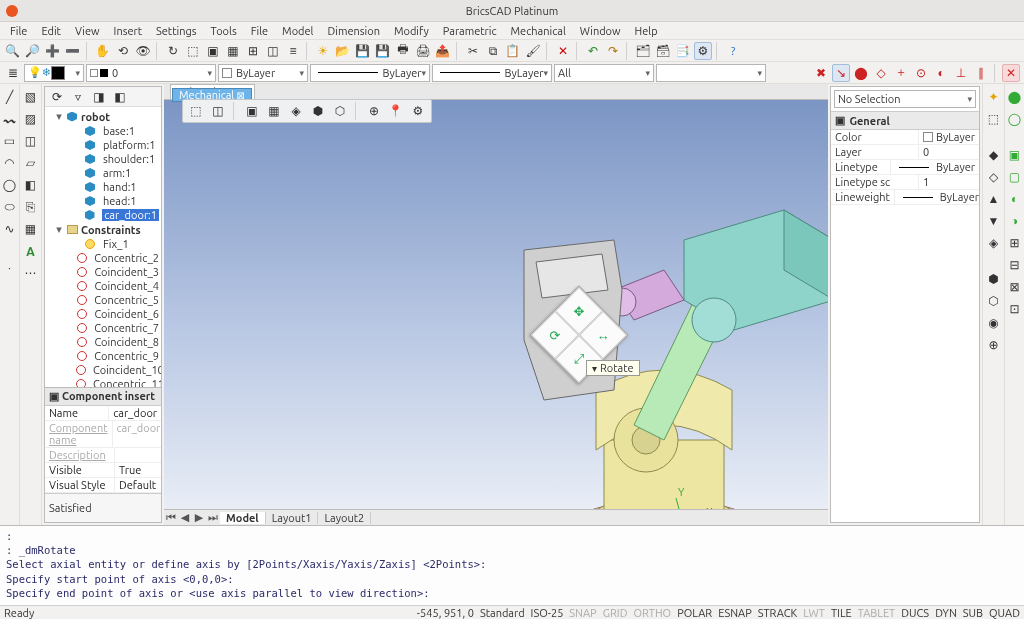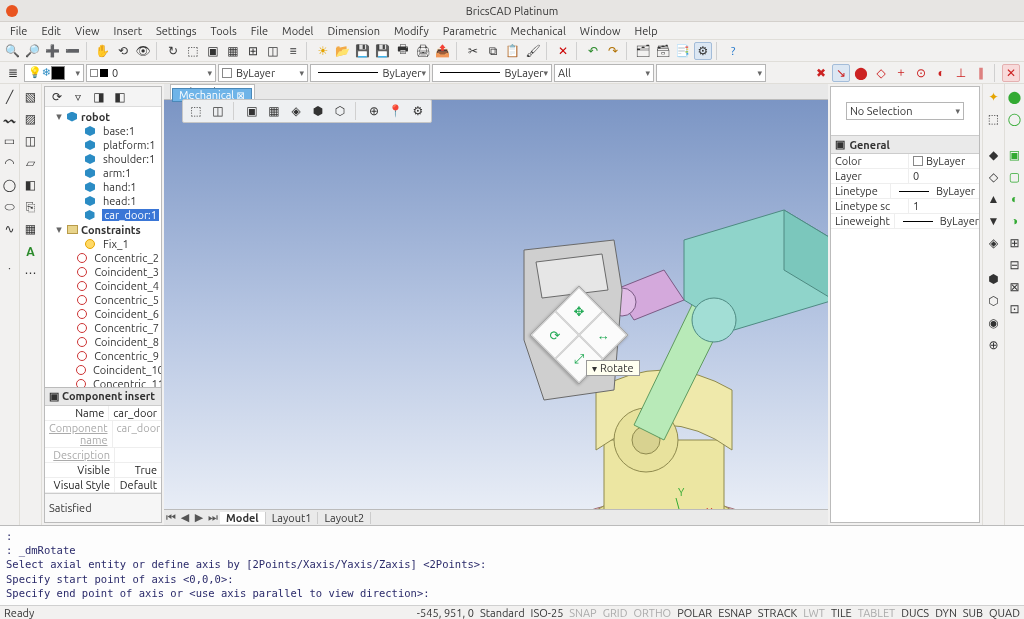--- a/index.html
+++ b/index.html
@@ -28,21 +28,21 @@
 .tree-content { flex:1; overflow:auto; font-size:11px; padding:2px; }
 .tree-node { display:flex; align-items:center; gap:3px; padding:1px 0; white-space:nowrap; }
 .tree-node .tw { width:8px; text-align:center; color:#666; cursor:pointer; }
 .tree-node .ico { width:12px; height:12px; display:inline-flex; align-items:center; justify-content:center; }
 .tree-node.sel span.lbl { background:#3a76d6; color:#fff; padding:0 2px; }
 .tree-node.d1 { padding-left: 8px; }
 .tree-node.d2 { padding-left: 22px; gap: 7px; }
 .tree-node.bold > .lbl { font-weight:bold; }
 .comp-table { border-top:1px solid #bbb; }
 .comp-header { background:#e8e8e8; padding:2px 4px; font-weight:bold; border-bottom:1px solid #ccc; }
-.comp-row { display:flex; border-bottom:1px solid #eee;text-align:right; }
+.comp-row { display:flex; border-bottom:1px solid #eee; }
 .comp-row .k { width:70px; padding:1px 4px; border-right:1px solid #eee; color:#222; }
 .comp-row .k.gray { color:#aaa;text-decoration:underline; }
 .comp-row .v { flex:1; padding:1px 4px; color:#222; }
 .comp-row .v.gray { color:#aaa; }
 .satisfied { padding:8px 4px; border-top:1px solid #ccc; background:#f6f6f6;}
 
 .viewport-wrap { flex:1; display:flex; flex-direction:column; }
 .doc-tab-row { height:16px; display:flex; align-items:flex-end; background:#e8e8e8; border-bottom:1px solid #bbb; }
 .doc-tab { background:#fff; border:1px solid #bbb; border-bottom:none; padding:0 8px; height:15px; display:flex; align-items:center; gap:6px; font-size:10px; }
 .doc-tab .x { color:#b00; cursor:pointer; }
@@ -54,24 +54,24 @@
 .quad-cell { border:1px solid #ccc; display:flex; align-items:center; justify-content:center; }
 .quad-cell span { transform:rotate(-45deg); font-size:13px; color:#2a5; }
 .quad-tip { position:absolute; left:42px; top:60px; background:#fffff0; border:1px solid #999; padding:1px 5px; font-size:10px; display:flex; align-items:center; gap:3px; white-space:nowrap;}
 .view-tabs { height:16px; background:#eaeaea; border-top:1px solid #bbb; display:flex; align-items:center; font-size:10px; }
 .view-tabs .nav-btn { width:14px; text-align:center; color:#555; cursor:pointer; }
 .view-tabs .vtab { padding:0 6px; border-right:1px solid #ccc; cursor:pointer; }
 .view-tabs .vtab .lbl { }
 .view-tabs .vtab.active { background:#fff; font-weight:bold; }
 
 .prop-panel { width: 150px; background:#fff; border:1px solid #bbb; margin:2px; display:flex; flex-direction:column; }
-.prop-sel { margin:15px; }
+.prop-sel { margin:3px; }
 .prop-section-hdr { background:#eaeaea; padding:2px 4px; font-weight:bold; border-top:1px solid #ccc; border-bottom:1px solid #ccc; display:flex; align-items:center; gap:4px;}
 .prop-row { display:flex; border-bottom:1px solid #eee; }
-.prop-row .k { width:78px; padding:1px 4px; border-right:1px solid #eee; }
+.prop-row .k { width:88px; padding:1px 4px; border-right:1px solid #eee; }
 .prop-row .v { flex:1; padding:1px 4px; display:flex; align-items:center; gap:3px; }
 
 .cmd-panel { height: 80px; background:#fdfdfd; border-top:1px solid #bbb; padding:3px 6px; font-family: "DejaVu Sans Mono","Consolas",monospace; font-size:10.5px; color:#2a2a6a; overflow:hidden; white-space:pre; line-height:1.35; }
 .statusbar { height:14px; background:#f2f1f0; border-top:1px solid #d0d0d0; display:flex; align-items:center; font-size:10px; padding:0 4px; color:#333; }
 .statusbar .flag { margin-left:6px; }
 .statusbar .flag.off { color:#aaa; }
 
 
 .robot-svg { position:absolute; left:200px; top:40px; width:540px; height:440px; }
 

